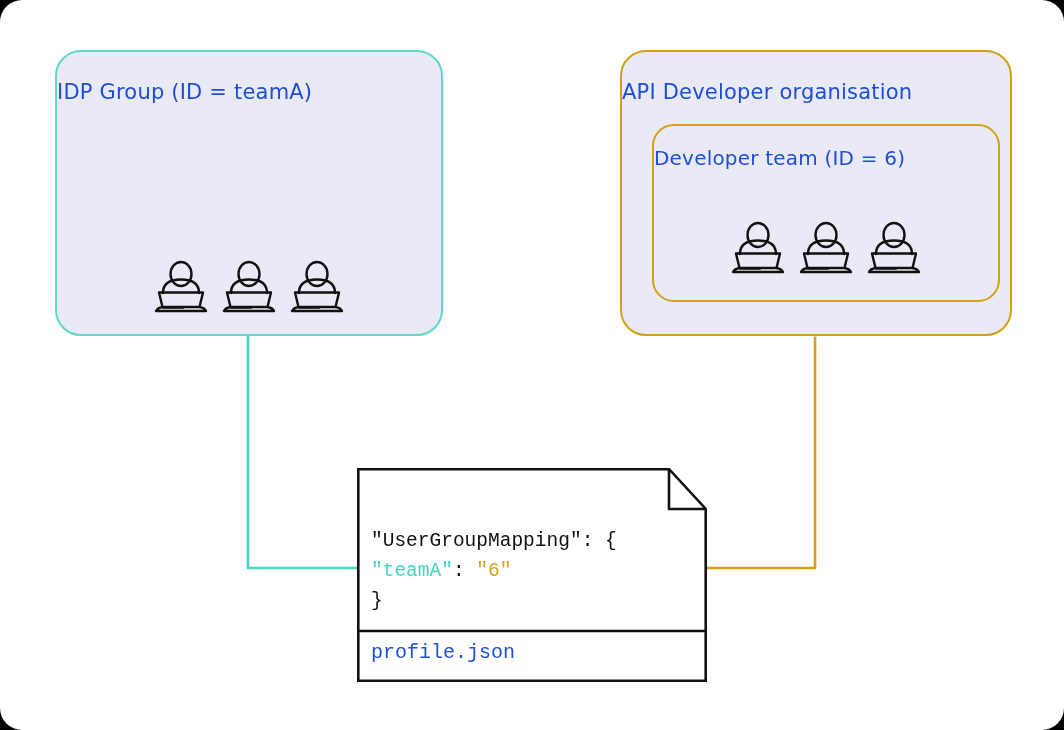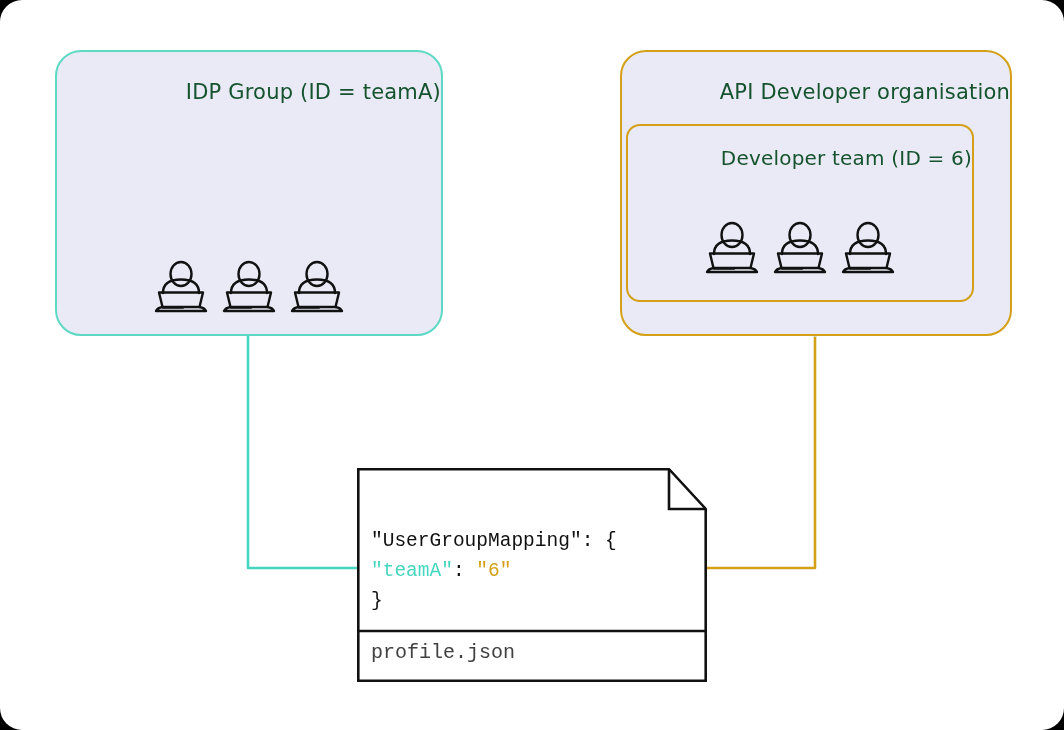--- a/index.html
+++ b/index.html
@@ -44,35 +44,35 @@
   }
   #api-org-box {
     left: 620px;
     top: 50px;
     width: 392px;
     height: 286px;
     border: 2.5px solid #d4a017;
   }
   #dev-team-box {
     position: absolute;
-    left: 4px;
+    left: 30px;
     top: 72px;
     width: 348px;
     height: 178px;
     border: 2.5px solid #d4a017;
-    border-radius: 14px;
+    border-radius: 22px;
     box-sizing: border-box;
   }
   .box-title {
     position: absolute;
     left: 0;
     right: 0;
-    text-align: right;
+    text-align: left;
     font-size: 21px;
-    color: #14532d;
+    color: #1d4ed8;
     letter-spacing: 0.2px;
     font-family: "DejaVu Sans", sans-serif;
     white-space: nowrap;
   }
   #idp-group-box > .box-title { top: 28px; }
   #api-org-box > .box-title  { top: 28px; }
   #dev-team-box > .box-title { top: 20px; font-size: 20px; }
 
   .people-row {
     position: absolute;
@@ -102,21 +102,21 @@
     color: #111111;
   }
   .tok-teal { color: #45d6c0; }
   .tok-gold { color: #d4a017; }
   .doc-filename {
     position: absolute;
     left: 14px;
     top: 173px;
     font-family: "Liberation Mono", "DejaVu Sans Mono", monospace;
     font-size: 20px;
-    color: #404040;
+    color: #1d4ed8;
     white-space: pre;
   }
 </style>
 </head>
 <body>
 
 <div id="canvas">
 
   <svg class="layer" viewBox="0 0 1064 730" width="1064" height="730">
 

